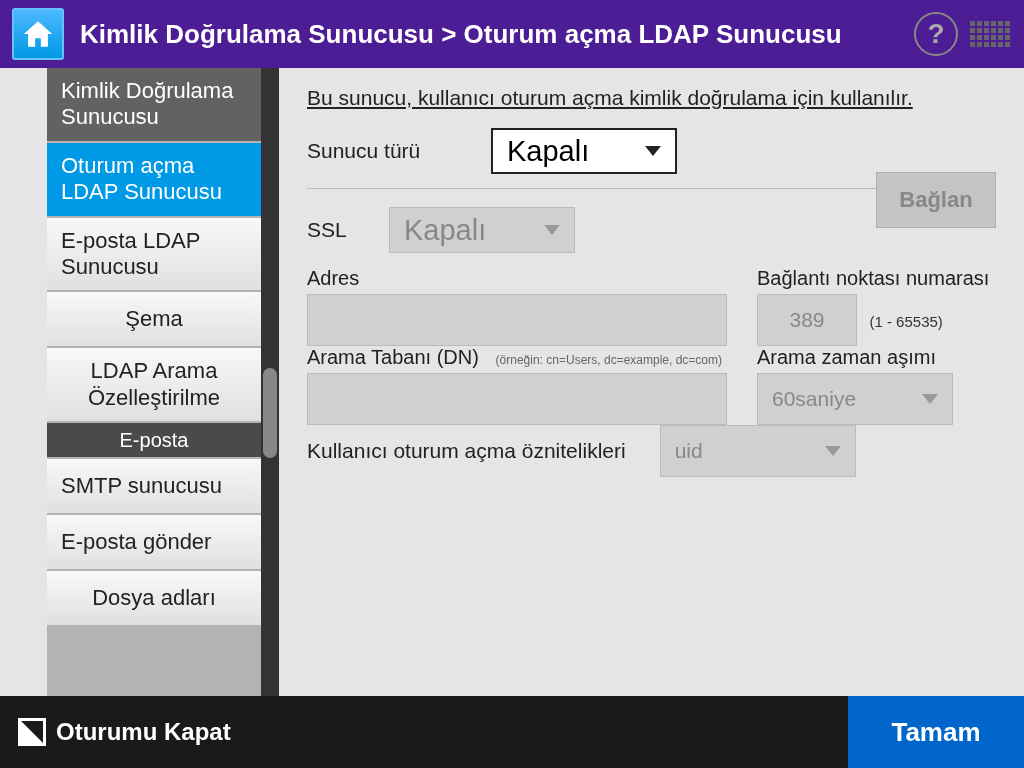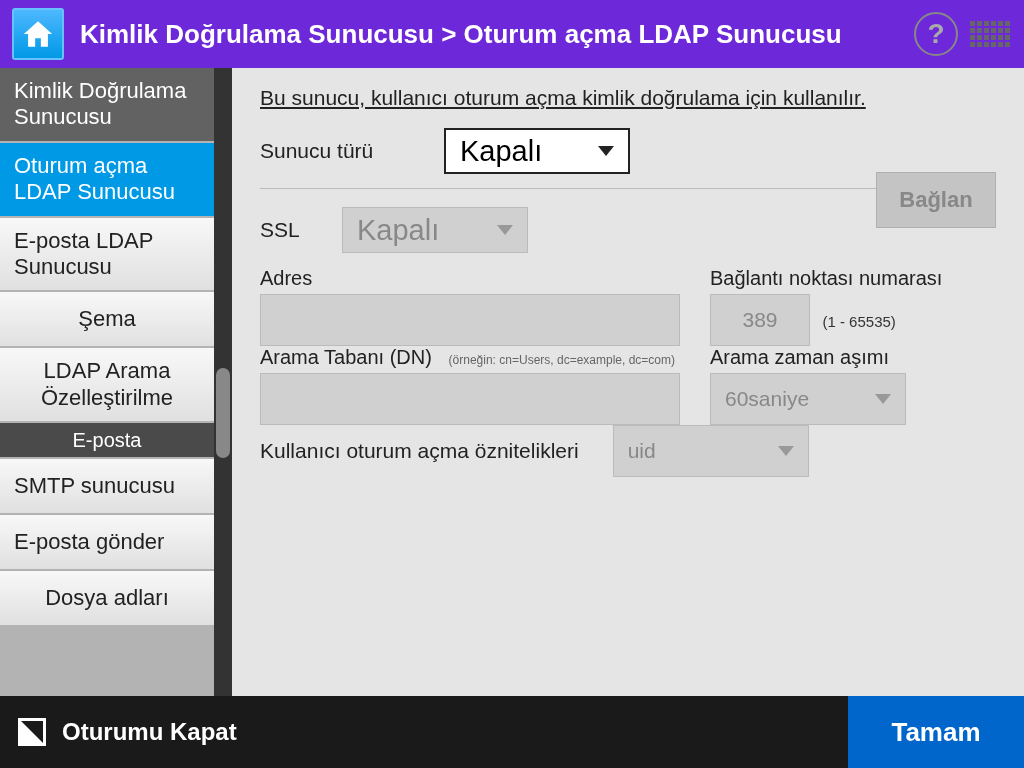--- a/index.html
+++ b/index.html
@@ -6,21 +6,21 @@
     body {
       width: 1024px;
       height: 768px;
       font-family: "Segoe UI", Arial, sans-serif;
       background: #e5e5e5;
       overflow: hidden;
       position: relative;
     }
     .header {
       height: 68px;
-      background: #6d28d9;
+      background: #4c1d95;
       display: flex;
       align-items: center;
       padding: 0 12px;
     }
     .home-btn {
       width: 52px;
       height: 52px;
       background: linear-gradient(#4db8ff, #0099e6);
       border: 2px solid #66c2ff;
       border-radius: 3px;
@@ -53,20 +53,21 @@
     .kbd-icon {
       display: grid;
       grid-template-columns: repeat(6, 5px);
       grid-template-rows: repeat(4, 5px);
       gap: 2px;
     }
     .kbd-icon span { background: #666; width: 5px; height: 5px; }
     .body-area {
       display: flex;
       height: 628px;
+      padding-left: 47px;
     }
     .sidebar {
       width: 232px;
       background: #b3b3b3;
       position: relative;
       overflow: hidden;
     }
     .scroll-track {
       position: absolute;
       right: 0;
@@ -233,21 +234,21 @@
       align-items: center;
       justify-content: space-between;
     }
     .logout {
       display: flex;
       align-items: center;
       color: #fff;
       font-size: 24px;
       font-weight: bold;
       padding: 0 18px;
-      gap: 16px;
+      gap: 10px;
       height: 100%;
     }
     .logout-icon {
       width: 28px;
       height: 28px;
       border: 3px solid #fff;
       display: inline-block;
       position: relative;
     }
     .logout-icon::after {

